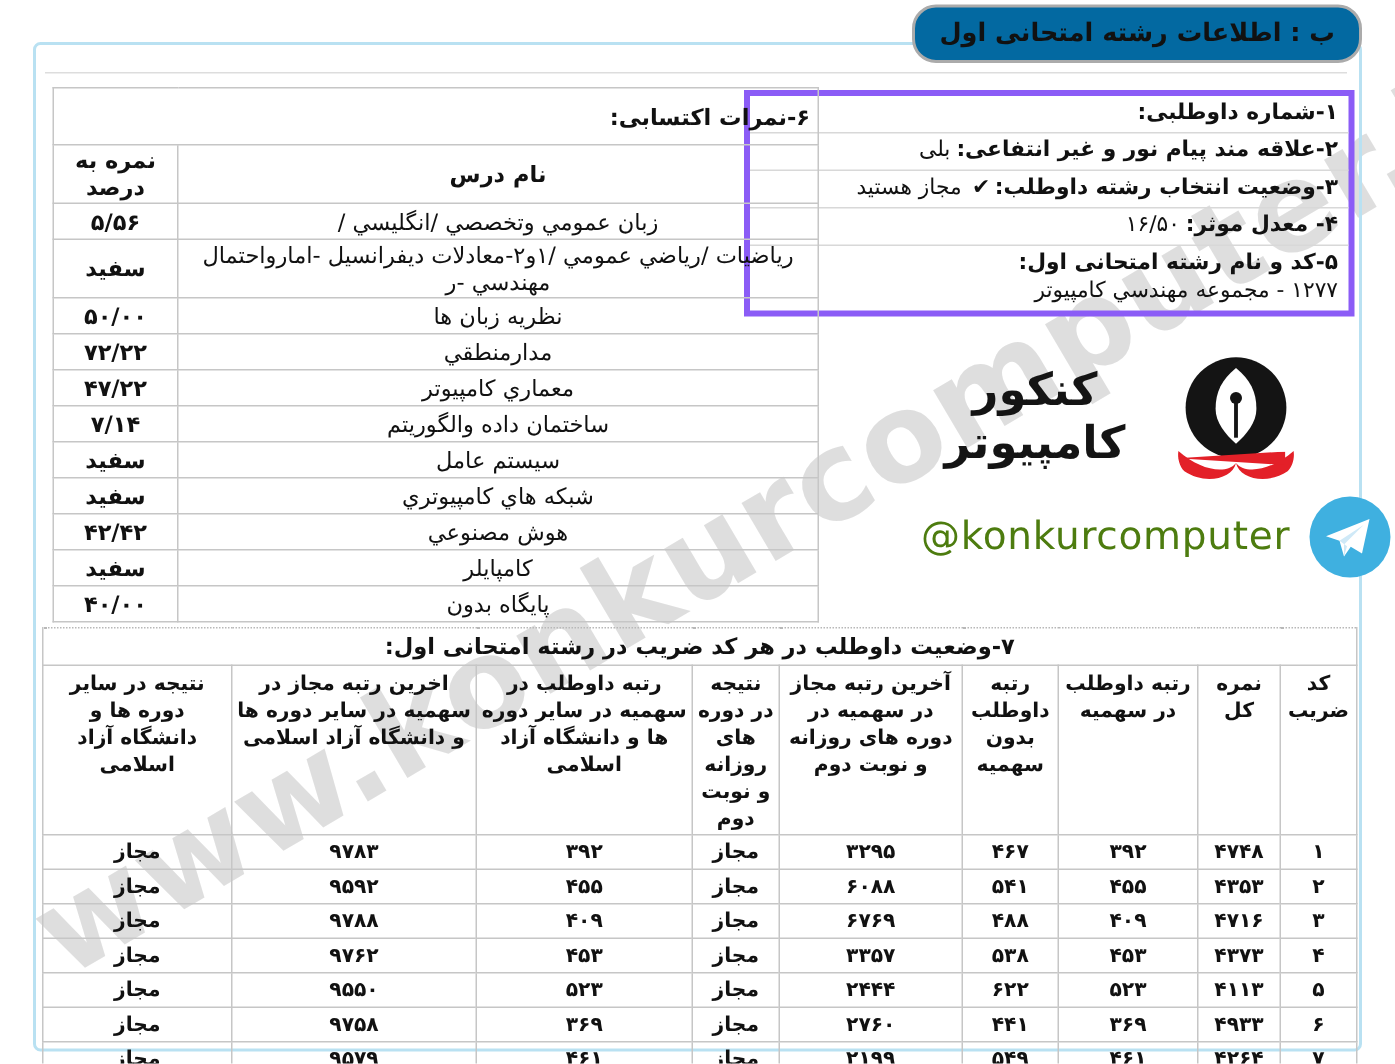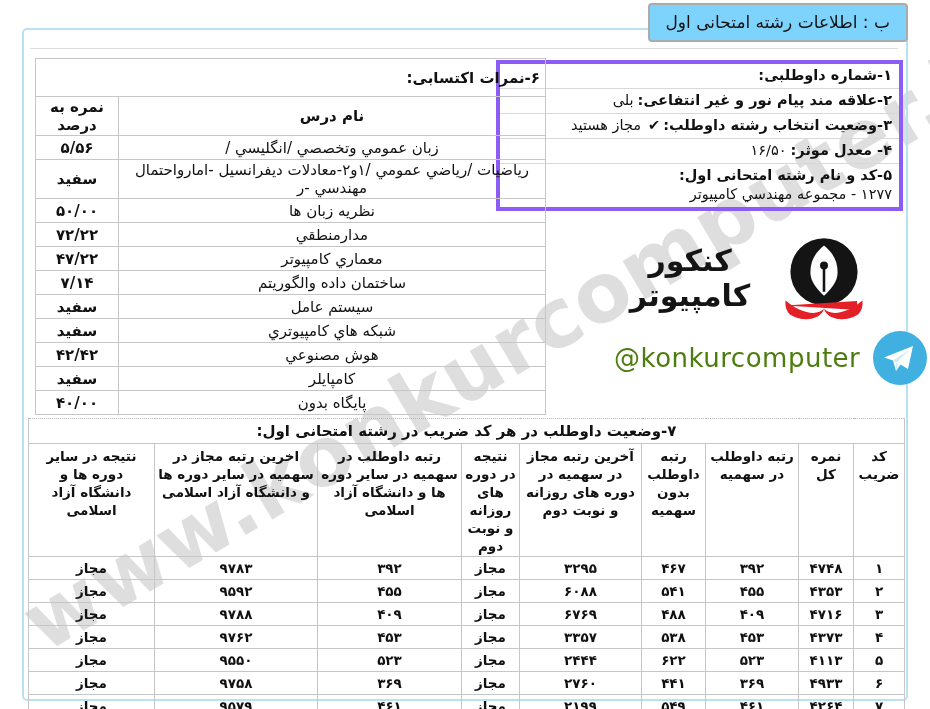--- a/index.html
+++ b/index.html
@@ -11,23 +11,23 @@
   .watermark { position:absolute; left:6px; top:588px; z-index:1;
                font-size:82px; font-weight:bold; letter-spacing:1px; white-space:nowrap;
                color:#b3b3b3; opacity:.42; direction:ltr;
                transform:rotate(-30.5deg); transform-origin:0 0; pointer-events:none; }
 
   .main-box { position:absolute; left:22px; top:28px; width:886px; height:673px;
               border:2px solid #b9e1f2; border-radius:5px; z-index:2; background:transparent; }
   .top-divider { position:absolute; left:30px; top:48px; width:868px;
                  border-top:1px solid #dddddd; z-index:2; }
 
-  .badge { position:absolute; top:3px; right:22px; z-index:6; background:#7dd3fc;
-           border:2px solid #ababab; border-radius:4px; padding:7px 16px 8px 16px;
-           font-size:17px; font-weight:normal; }
+  .badge { position:absolute; top:3px; right:22px; z-index:6; background:#0369a1;
+           border:2px solid #ababab; border-radius:16px; padding:7px 16px 8px 16px;
+           font-size:17px; font-weight:bold; }
 
   
   .info-panel { position:absolute; top:60px; right:27px; width:407px; z-index:3;
                 border:4px solid #8b5cf6; font-size:14.5px; }
   .info-row { border-bottom:1px solid #d8d8d8; padding:2px 7px 3px 7px; line-height:19px; text-align:right; }
   .info-row:last-child { border-bottom:none; }
   .info-row .lbl { font-weight:bold; }
   .info-row .val { font-weight:normal; margin-right:4px; }
   .info-row .val.block { display:block; margin-right:0; }
   .check { font-weight:bold; margin:0 3px; }

